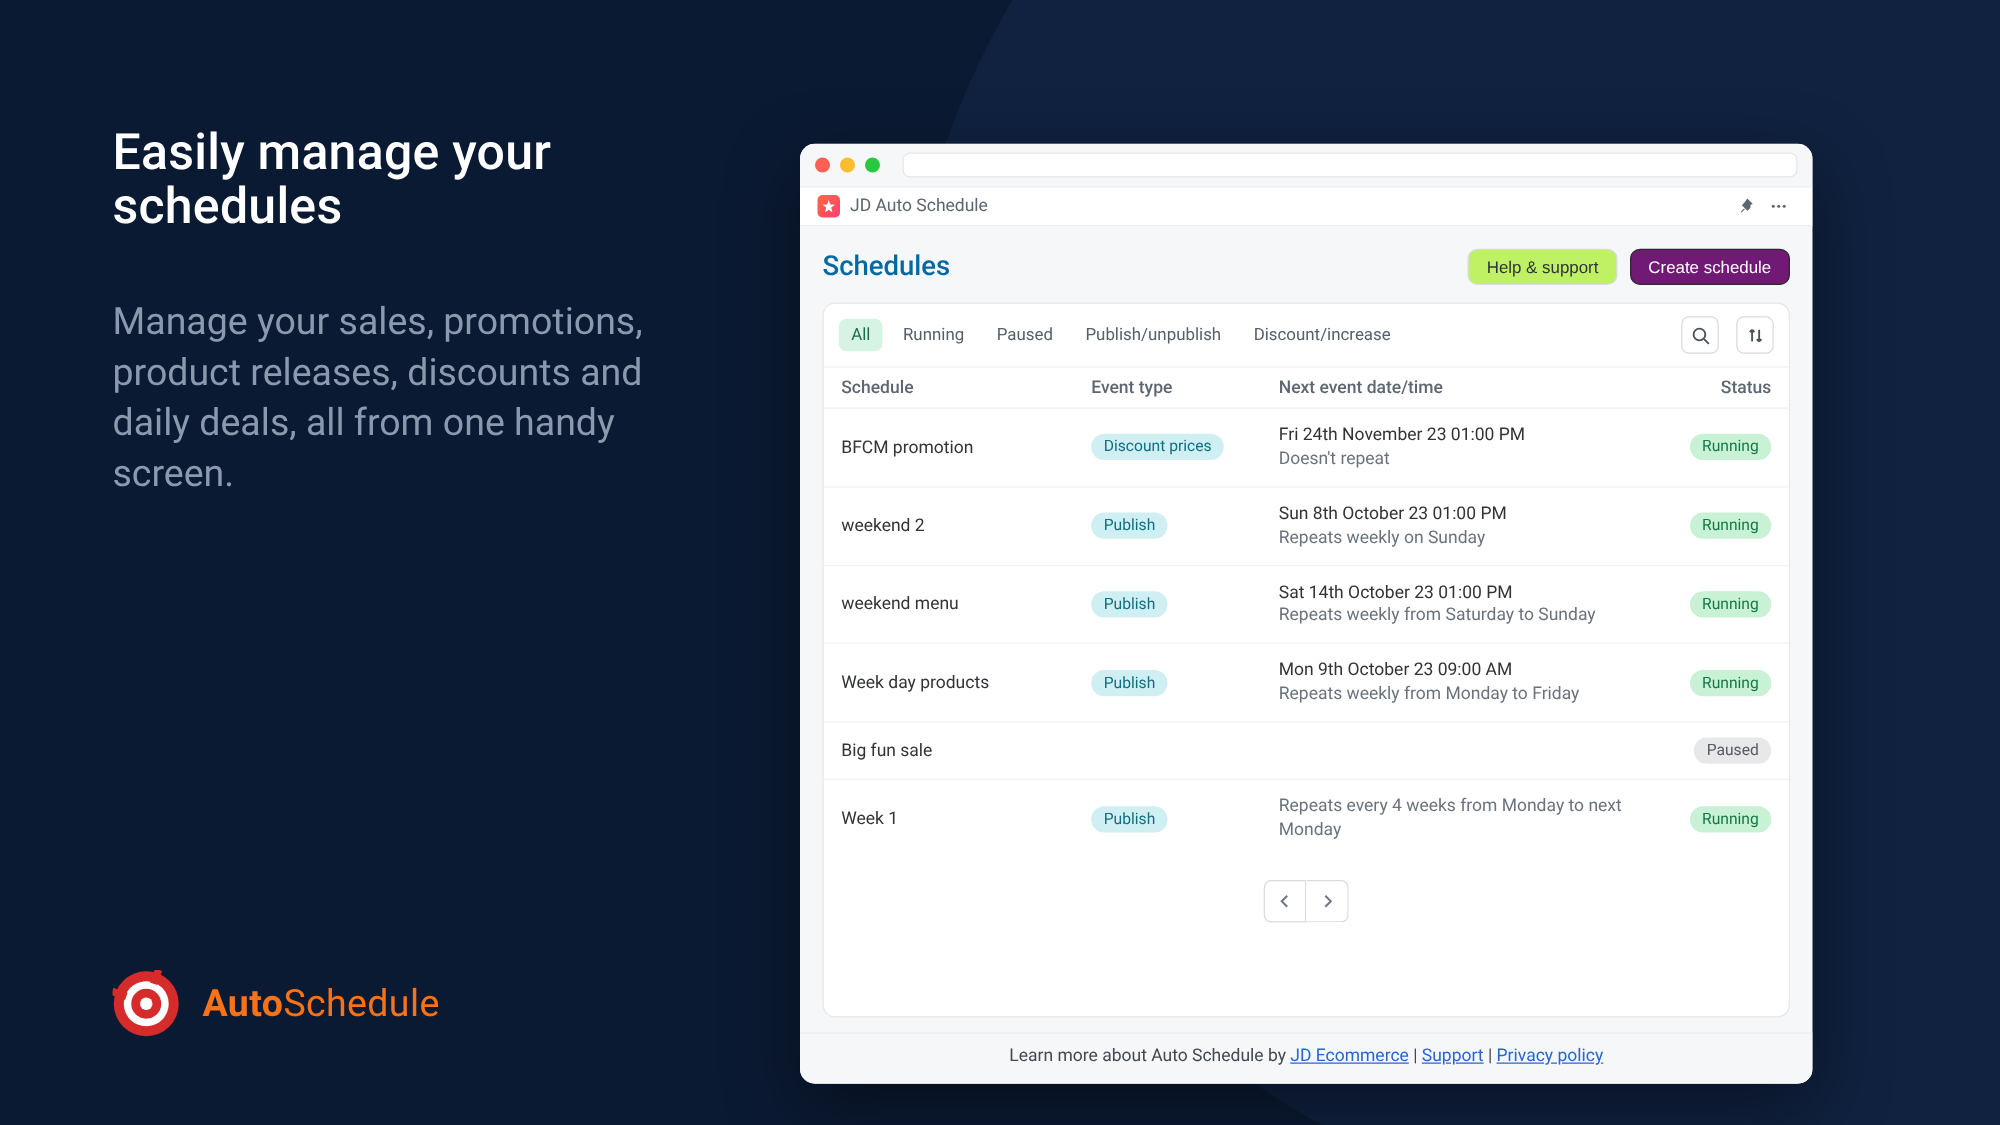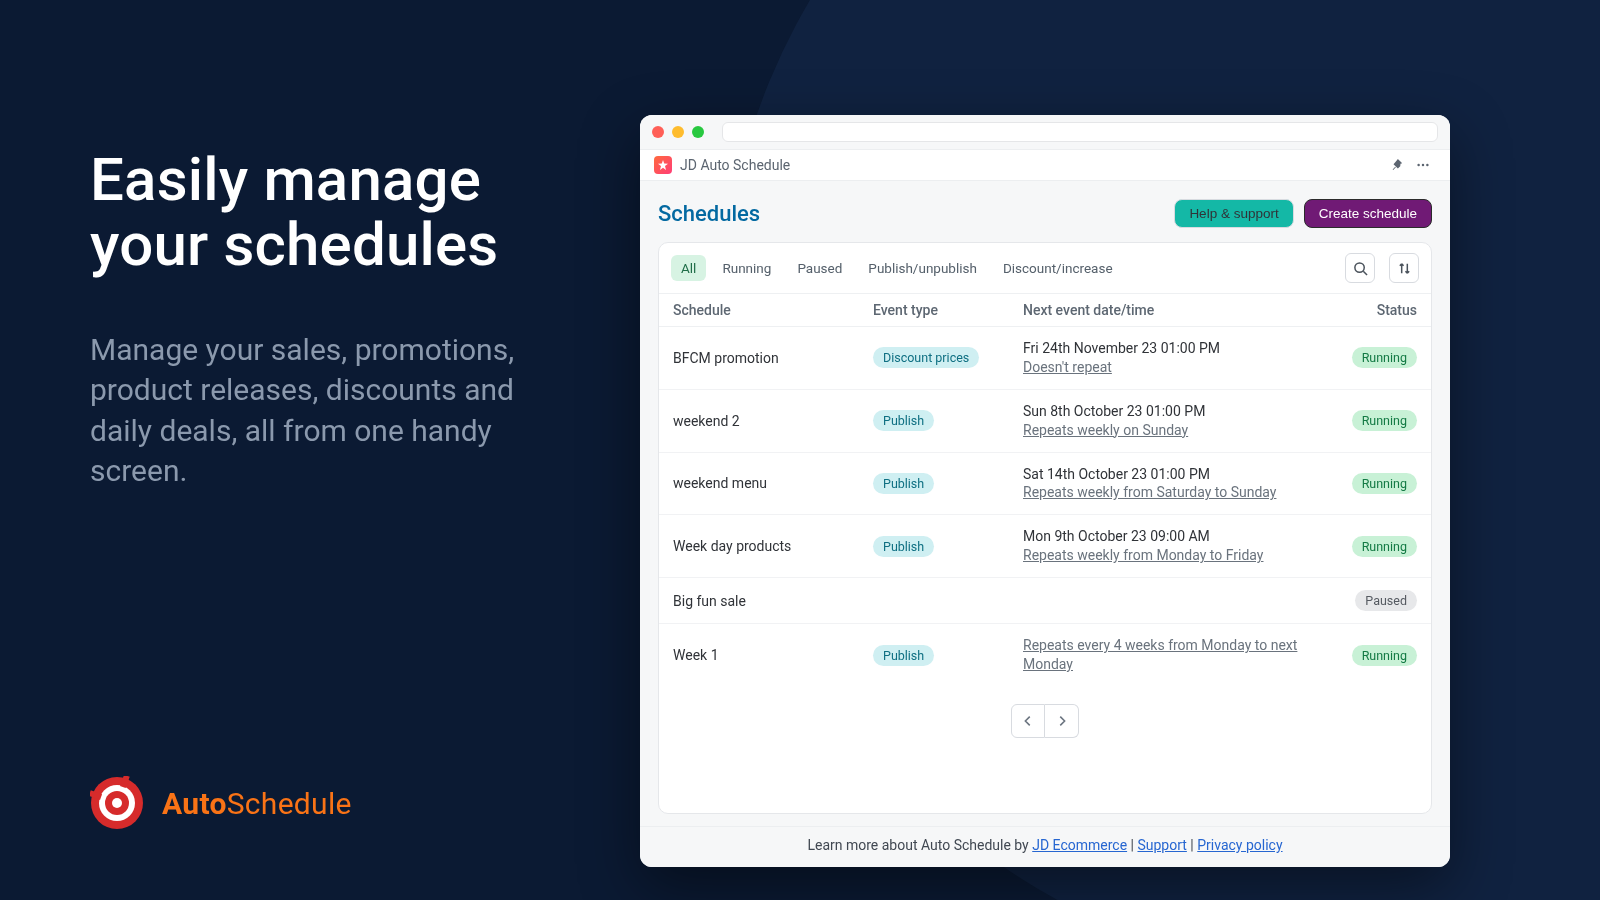--- a/index.html
+++ b/index.html
@@ -1,20 +1,20 @@
 <!DOCTYPE html>
 <html><head>
 <meta charset="utf-8">
 <style>
   * { box-sizing: border-box; margin: 0; padding: 0; }
   html, body { width: 1600px; height: 900px; overflow: hidden; font-family: -apple-system, BlinkMacSystemFont, "Segoe UI", Roboto, Helvetica, Arial, sans-serif; }
   body { background: #0b1a33; position: relative; }
   .bg-arc { position:absolute; right:-420px; top:-320px; width:1300px; height:1300px; border-radius:50%; background: #162a4b; opacity:.55; }
   .left { position:absolute; left:90px; top:100px; width:520px; color:#fff; }
-  .headline { font-size:60px; font-weight:500; line-height:1.08; letter-spacing:.2px;margin-top:48px; }
+  .headline { font-size:40px; font-weight:500; line-height:1.08; letter-spacing:.2px; }
   .sub { margin-top:52px; font-size:30px; line-height:1.35; color:#8b99ad; font-weight:400; max-width:480px;}
   .brand { position:absolute; left:90px; bottom:70px; display:flex; align-items:center; gap:18px; }
   .brand-logo { width:54px; height:54px; }
   .brand-text { color:#f97316; font-size:30px; font-weight:700; letter-spacing:.3px;}
   .brand-text .light { font-weight:400; }
 
   .window { position:absolute; right:150px; top:115px; width:810px; height:752px; background:#f6f7f8; border-radius:12px; box-shadow:0 20px 60px rgba(0,0,0,.45); display:flex; flex-direction:column; overflow:hidden;}
   .titlebar { height:34px; display:flex; align-items:center; padding:0 12px; background:#f6f7f8; gap:8px; }
   .tl-dot { width:12px; height:12px; border-radius:50%; }
   .tl-red{background:#ff5f57;} .tl-yellow{background:#febc2e;} .tl-green{background:#28c840;}
@@ -24,21 +24,21 @@
   .appicon svg{width:10px;height:10px;}
   .apptitle { margin-left:8px; font-size:14px; color:#5c6570; }
   .appbar-spacer{flex:1;}
   .appbar-icon{color:#5c6570; padding:0 6px; cursor:pointer;}
   .appbar-icon svg{width:14px;height:14px;display:block;}
 
   .content { padding:18px 18px 12px; display:flex; flex-direction:column; gap:14px; flex:1; }
   .content-header { display:flex; align-items:center; }
   .page-title { font-size:22px; font-weight:500; color:#0369a1; }
   .spacer{flex:1;}
-  .btn { font-size:13.5px; padding:6px 14px; border-radius:8px; border:1px solid #d8dbe0; background:#14b8a6; cursor:pointer; color:#303338;}
+  .btn { font-size:13.5px; padding:6px 14px; border-radius:8px; border:1px solid #d8dbe0; background:#bef264; cursor:pointer; color:#303338;}
   .btn + .btn { margin-left:10px;}
   .btn.primary { background:#701a75; color:#fff; border-color:#2b2b2b;}
 
   .panel { background:#fff; border:1px solid #e5e7ea; border-radius:10px; flex:1; display:flex; flex-direction:column; overflow:hidden;}
   .tabs { display:flex; align-items:center; padding:10px 12px; gap:6px; border-bottom:1px solid #eef0f2;}
   .tab { font-size:13.5px; color:#55606b; padding:5px 10px; border-radius:6px; cursor:pointer;}
   .tab.active { background:#d7f3e3; color:#1f6d48; }
   .tabs-spacer{flex:1;}
   .iconbtn { width:30px; height:30px; border:1px solid #d8dbe0; border-radius:6px; background:#fff; display:flex; align-items:center; justify-content:center; cursor:pointer;}
   .iconbtn + .iconbtn{margin-left:8px;}
@@ -46,21 +46,21 @@
 
   .thead, .trow { display:grid; grid-template-columns: 200px 150px 1fr 90px; align-items:center; padding:12px 14px; font-size:14px; color:#303338;}
   .thead { color:#5d6772; font-weight:500; border-bottom:1px solid #eef0f2; padding-top:8px; padding-bottom:8px;}
   .trow { border-bottom:1px solid #f1f2f4;}
   .trow:last-of-type{border-bottom:none;}
   .event-pill { display:inline-block; background:#cfeff2; color:#0e6f82; font-size:12.5px; padding:3px 10px; border-radius:12px;}
   .status-pill { display:inline-block; font-size:12.5px; padding:3px 10px; border-radius:12px; justify-self:end;}
   .status-running{ background:#c8f1d6; color:#137a44;}
   .status-paused { background:#e7e8ea; color:#555a61;}
   .date-cell .l1{display:block; line-height:1.35;}
-  .date-cell .l2{display:block; color:#6a737d; line-height:1.35;text-decoration:underline;}
+  .date-cell .l2{display:block; color:#6a737d; line-height:1.35;}
 
   .pager{display:flex;justify-content:center;padding:18px 0 22px;}
   .pgbtn{width:34px;height:34px;border:1px solid #d8dbe0;display:flex;align-items:center;justify-content:center;cursor:pointer;background:#fff;}
   .pgbtn:first-child{border-radius:6px 0 0 6px;}
   .pgbtn:last-child{border-radius:0 6px 6px 0; border-left:none;}
   .pgbtn svg{width:14px;height:14px;color:#6c7580;}
 
   .footer{padding:10px 0 14px; text-align:center; font-size:14px; color:#414852; border-top:1px solid #eceef0; background:#f6f7f8;}
   .footer a{color:#2666d1; text-decoration:underline; cursor:pointer;}
 </style>

